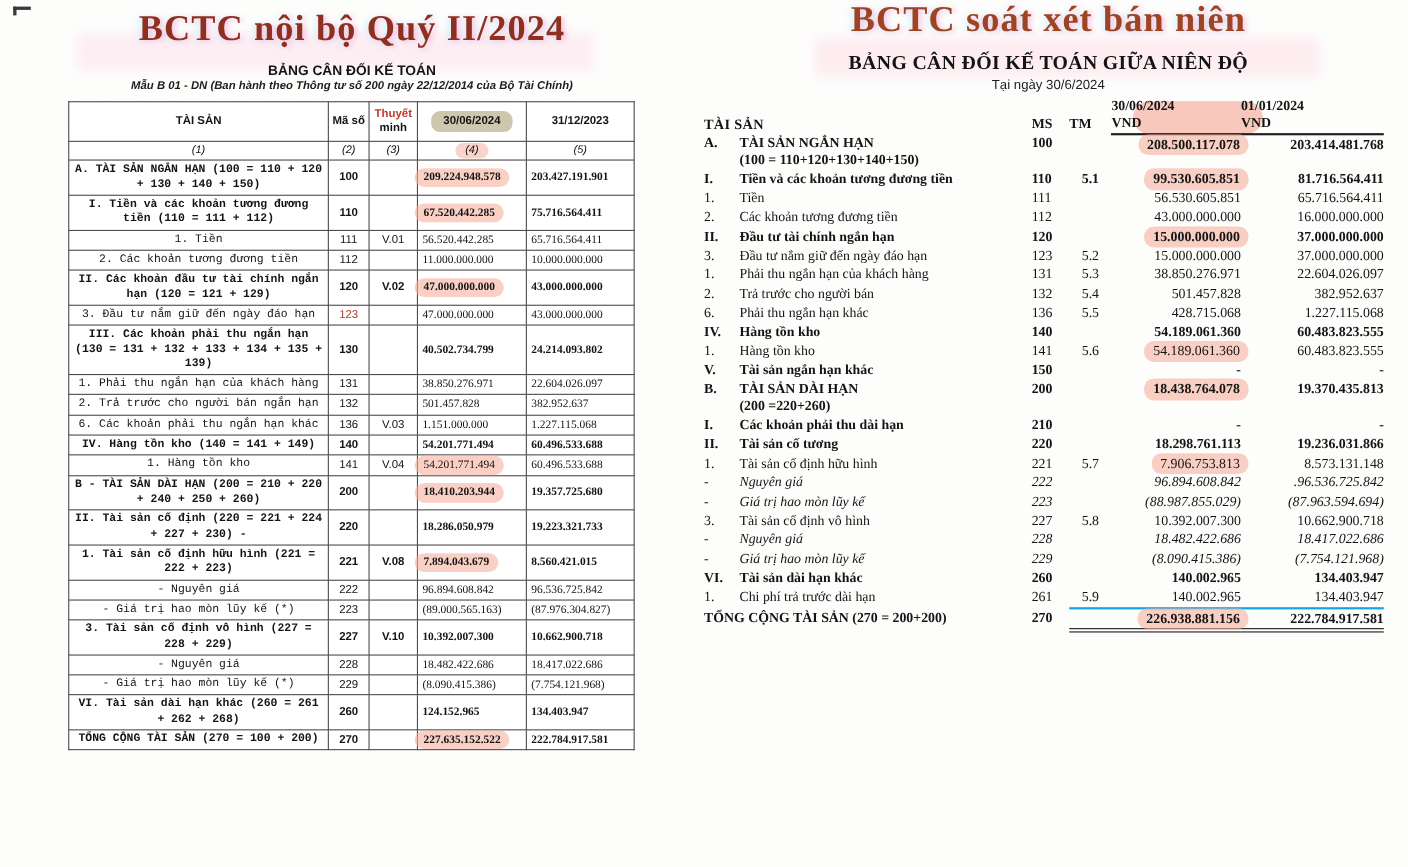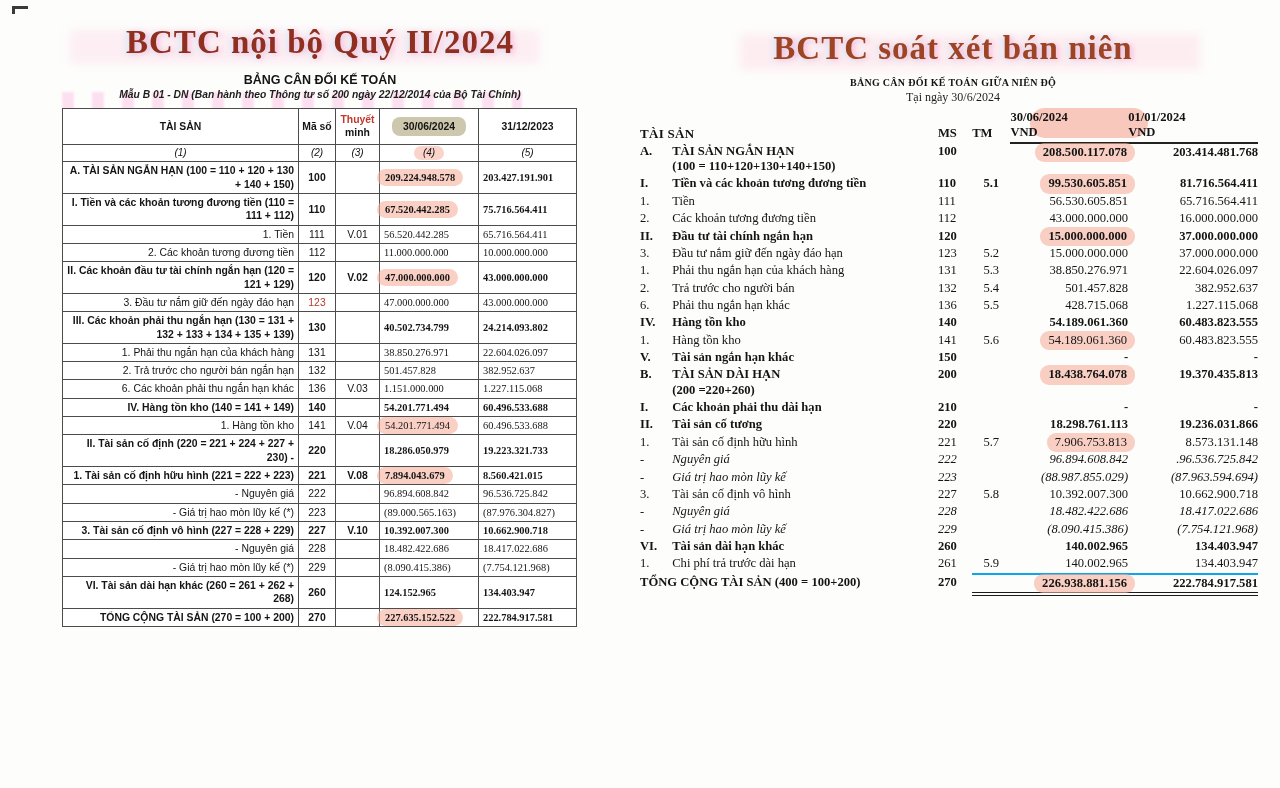--- a/index.html
+++ b/index.html
@@ -1,46 +1,46 @@
 <!DOCTYPE html>
 <html><head>
 <meta charset="utf-8">
 <style>
   html,body{margin:0;padding:0;}
   body{
     width:1280px;height:788px;overflow:hidden;position:relative;
     background:#fdfdfc;font-family:"Liberation Sans",sans-serif;color:#141414;
   }
   
-  .page{position:absolute;top:16px;}
+  .page{position:absolute;top:0;}
   #page-left{left:50px;width:540px;}
   #page-right{left:628px;width:650px;}
 
   
   .big-title{
     font-family:"Liberation Serif",serif;font-weight:700;text-align:center;
     font-size:33px;letter-spacing:1px;position:relative;z-index:2;
     text-shadow:3px 1px 5px rgba(255,130,190,.40), -3px 1px 6px rgba(130,220,255,.28);
   }
   #page-left .big-title{color:#8f2f20;margin-top:8px;}
-  #page-right .big-title{color:#9c4424;margin-top:14px;}
+  #page-right .big-title{color:#9c4424;margin-top:0;}
   .doc-title{text-align:center;font-weight:700;font-size:12.5px;margin-top:12px;}
-  #page-right .doc-title{font-family:"Liberation Serif",serif;font-size:10px;margin-top:10px;letter-spacing:.3px;}
+  #page-right .doc-title{font-family:"Liberation Serif",serif;font-size:18px;margin-top:10px;letter-spacing:.3px;}
   .doc-subtitle{text-align:center;font-style:italic;font-size:10.3px;font-weight:700;margin-top:2px;color:#1d1d1d;}
-  #page-right .doc-subtitle{font-family:Liberation Serif, serif;font-style:normal;font-weight:400;font-size:12px;}
+  #page-right .doc-subtitle{font-family:Liberation Sans, sans-serif;font-style:normal;font-weight:400;font-size:12px;}
 
   
   #left-table{
     border-collapse:collapse;margin:8px 0 0 12px;width:514px;table-layout:fixed;
     font-size:10.4px;line-height:1.28;background:#fff;
   }
   #left-table th,#left-table td{border:1px solid #4c4c4c;padding:2px 4px;vertical-align:middle;}
   #left-table th{font-weight:700;text-align:center;padding:4px 2px;}
   #left-table .subhead td{font-style:italic;text-align:center;font-size:10px;padding:1px 2px;}
-  .c-label{text-align:right;}
+  .c-label{text-align:center;font-family:Liberation Mono, monospace;}
   .c-code,.c-note{text-align:center;}
   .c-val{text-align:left;padding-right:6px !important;font-family:Liberation Serif, serif;}
   tr.bold td{font-weight:700;}
   .code-red{color:#b03a2e;}
   .th-note .w1{color:#c0392b;}
   
   .hl{background:rgba(246,176,158,.60);border-radius:9px;padding:2px 8px;margin:-2px -7px;display:inline-block;}
   .hl-tan{background:rgba(193,186,152,.80);border-radius:8px;padding:3px 11px;display:inline-block;}
   .hl-sub{background:rgba(246,176,158,.55);border-radius:8px;padding:1px 9px;display:inline-block;}
 
@@ -197,20 +197,27 @@
           <td class="c-val">60.496.533.688</td>
         </tr>
         <tr>
           <td class="c-label">1. Hàng tồn kho</td>
           <td class="c-code">141</td>
           <td class="c-note">V.04</td>
           <td class="c-val"><span class="hl">54.201.771.494</span></td>
           <td class="c-val">60.496.533.688</td>
         </tr>
         <tr class="bold">
+          <td class="c-label">B - TÀI SẢN DÀI HẠN (200 = 210 + 220 + 240 + 250 + 260)</td>
+          <td class="c-code">200</td>
+          <td class="c-note"></td>
+          <td class="c-val"><span class="hl">18.410.203.944</span></td>
+          <td class="c-val">19.357.725.680</td>
+        </tr>
+        <tr class="bold">
           <td class="c-label">II. Tài sản cố định (220 = 221 + 224 + 227 + 230)  -</td>
           <td class="c-code">220</td>
           <td class="c-note"></td>
           <td class="c-val">18.286.050.979</td>
           <td class="c-val">19.223.321.733</td>
         </tr>
         <tr class="bold">
           <td class="c-label">1. Tài sản cố định hữu hình (221 = 222 + 223)</td>
           <td class="c-code">221</td>
           <td class="c-note">V.08</td>
@@ -528,21 +535,21 @@
           <td class="r-num">1.</td>
           <td class="r-label">
             <div>Chi phí trả trước dài hạn</div>
           </td>
           <td class="r-ms">261</td>
           <td class="r-tm">5.9</td>
           <td class="r-v">140.002.965</td>
           <td class="r-v">134.403.947</td>
         </tr>
         <tr class="rbold sec total">
-          <td class="r-label" colspan="2">TỔNG CỘNG TÀI SẢN (400 = 100+200)</td>
+          <td class="r-label" colspan="2">TỔNG CỘNG TÀI SẢN (270 = 200+200)</td>
           <td class="r-ms">270</td>
           <td class="r-tm"></td>
           <td class="r-v"><span class="hl">226.938.881.156</span></td>
           <td class="r-v">222.784.917.581</td>
         </tr>
       </tbody>
   </table>
 </div>
 
 </body></html>

